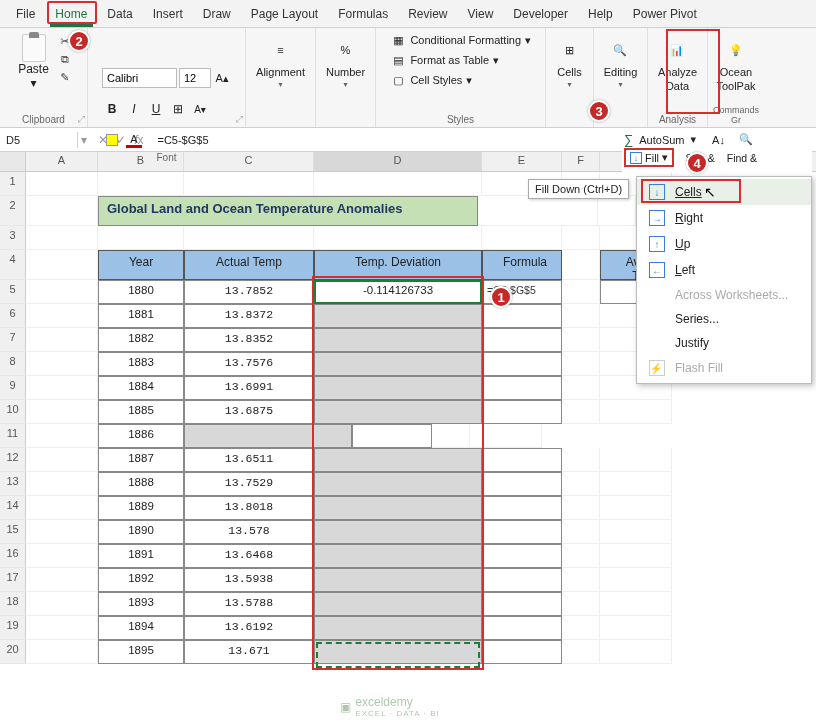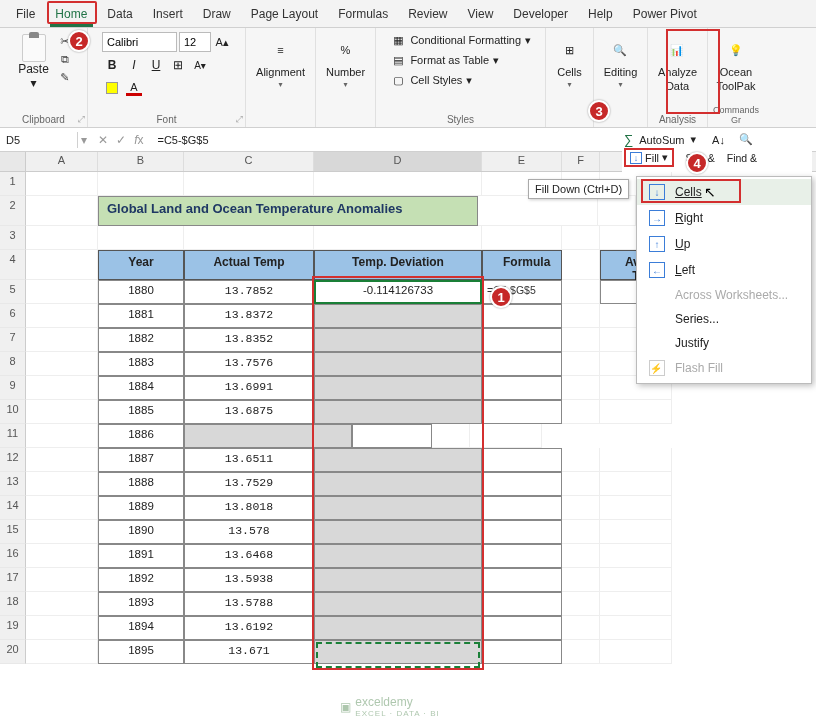--- a/index.html
+++ b/index.html
@@ -16,21 +16,21 @@
 .ribbon-group .label { font-size: 10px; color: #666; text-align: center; padding-top: 2px; }
 .ribbon-group .expand { position: absolute; right: 2px; bottom: 2px; font-size: 9px; color: #999; }
 
 .clipboard-body { display: flex; gap: 4px; }
 .paste-btn { display: flex; flex-direction: column; align-items: center; padding: 2px 4px; }
 .paste-icon { width: 24px; height: 28px; background: #fafafa; border: 1px solid #ccc; border-radius: 2px; position: relative; }
 .paste-icon::before { content: ""; position: absolute; top: -3px; left: 6px; width: 10px; height: 6px; background: #888; border-radius: 2px 2px 0 0; }
 .mini-col { display: flex; flex-direction: column; gap: 4px; padding-top: 2px; }
 .mini-icon { width: 16px; height: 14px; display: flex; align-items: center; justify-content: center; font-size: 11px; color: #444; }
 
-.font-body { display: flex; flex-direction: column; gap: 3px; }
+.font-body { display: flex; flex-direction: column; gap: 11px; margin-top: 36px; }
 .font-row1 { display: flex; gap: 2px; }
 .font-name { width: 75px; height: 20px; border: 1px solid #bbb; background: #fff; padding: 1px 4px; font-size: 11px; }
 .font-size { width: 32px; height: 20px; border: 1px solid #bbb; background: #fff; padding: 1px 4px; font-size: 11px; text-align: left; }
 .font-bump { width: 18px; height: 20px; display: flex; align-items: center; justify-content: center; font-size: 11px; }
 .font-row2 { display: flex; gap: 2px; align-items: center; }
 .fbtn { width: 20px; height: 20px; display: flex; align-items: center; justify-content: center; font-size: 12px; }
 .fbtn .u { text-decoration: underline; }
 .font-row3 { display: flex; gap: 2px; align-items: center; }
 .fill-color { width: 12px; height: 12px; background: #ffff00; border: 1px solid #999; }
 .text-color { width: 16px; height: 3px; background: #c00; }
@@ -62,21 +62,21 @@
 .col-A { width: 72px; } .col-B { width: 86px; } .col-C { width: 130px; } .col-D { width: 168px; } .col-E { width: 80px; } .col-F { width: 38px; } .col-G { width: 72px; }
 .col-D.selected { background: #d8d8d8; }
 
 .grid { position: relative; }
 .grid-row { display: flex; height: 24px; }
 .row-h { width: 26px; background: #f0f0f0; border-right: 1px solid #ccc; border-bottom: 1px solid #e8e8e8; text-align: center; font-size: 11px; color: #555; padding-top: 3px; }
 .cell { border-right: 1px solid #eee; border-bottom: 1px solid #eee; padding: 3px 4px; font-size: 11.5px; overflow: hidden; white-space: nowrap; }
 .cell.col-A { width: 72px; } .cell.col-B { width: 86px; } .cell.col-C { width: 130px; font-family: Liberation Mono, monospace; } .cell.col-D { width: 168px; } .cell.col-E { width: 80px; } .cell.col-F { width: 38px; } .cell.col-G { width: 72px; }
 
 .title-cell { background: #c5e0b4; font-weight: bold; font-size: 13px; color: #1f3864; padding: 4px 8px; border: 1px solid #888; }
-.header-cell { background: #9bc2e6; font-weight: bold; text-align: center; border: 1px solid #555; padding: 4px 20px; }
+.header-cell { background: #9bc2e6; font-weight: normal; text-align: center; border: 1px solid #555; padding: 4px 20px; }
 .data-cell { text-align: center; border: 1px solid #888; background: #fff; }
 .sel-cell { background: #d8d8d8; border: 1px solid #888; text-align: center; }
 .formula-text { font-size: 10.5px; color: #333; }
 
 .red-sel { position: absolute; border: 2.5px solid #d32f2f; pointer-events: none; }
 .green-sel { position: absolute; border: 2px solid #1a7f37; pointer-events: none; }
 
 .marker { position: absolute; width: 22px; height: 22px; background: #c62828; color: #fff; border-radius: 50%; display: flex; align-items: center; justify-content: center; font-weight: bold; font-size: 13px; border: 2px solid #fff; box-shadow: 0 0 2px rgba(0,0,0,.4); z-index: 50; }
 
 .tooltip { position: absolute; background: #fff; border: 1px solid #aaa; padding: 3px 6px; font-size: 11px; box-shadow: 1px 1px 3px rgba(0,0,0,.2); z-index: 40; }

